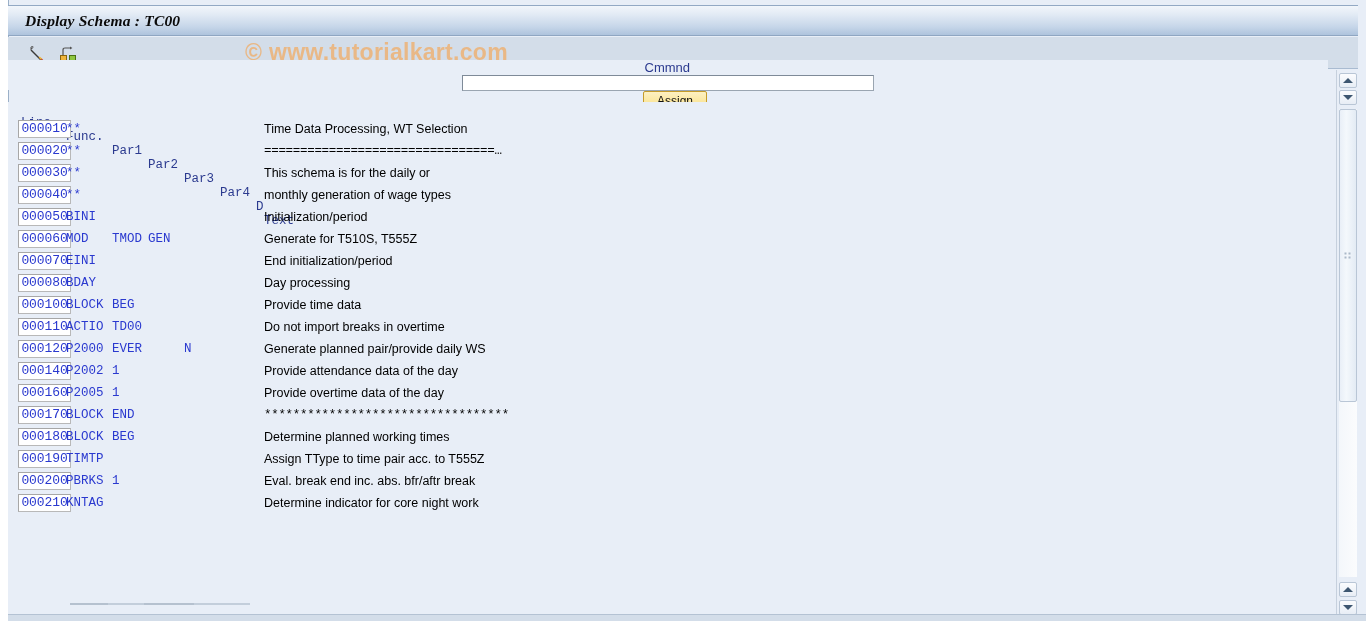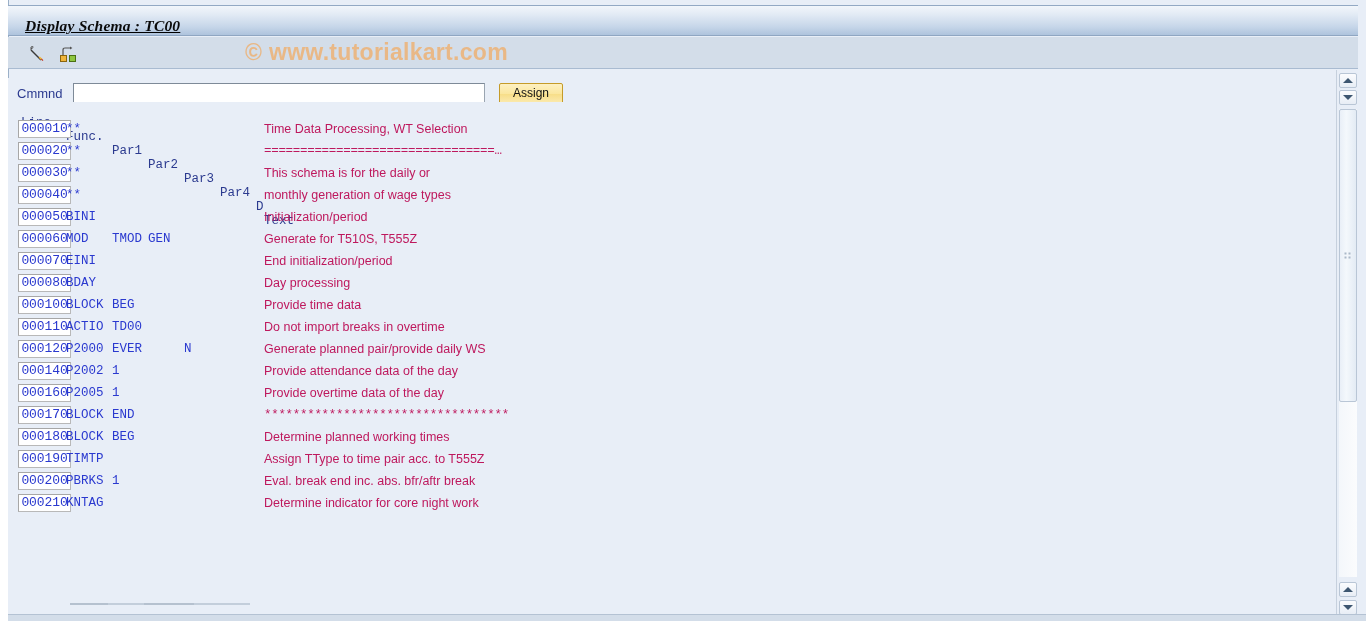--- a/index.html
+++ b/index.html
@@ -30,22 +30,21 @@
 
   
   .titlebar {
     position: absolute;
     left: 8px; top: 5px;
     width: 1350px; height: 31px;
     background: linear-gradient(to bottom, #f2f6fb 0%, #e3ebf5 28%, #c6d6e9 72%, #aec3dd 100%);
     border-top: 1px solid #93a9c4;
     border-bottom: 1px solid #8fa6c2;
     display: flex;
-    align-items: flex-end;
-    text-decoration: underline;
+    align-items: center;
   }
   .titlebar-text {
     margin-left: 17px;
     font-family: "Liberation Serif", serif;
     font-style: italic;
     font-weight: bold;
     font-size: 15.5px;
     color: #0a0a0a;
     letter-spacing: 0.2px;
     white-space: nowrap;
@@ -77,25 +76,26 @@
     font-size: 23px;
     color: #e9b886;
     white-space: nowrap;
     letter-spacing: 0.3px;
     user-select: none;
   }
 
   
   .cmdrow {
     position: absolute;
-    left: 8px; top: 78px;
+    left: 8px; top: 60px;
     width: 1320px; height: 30px;
     display: flex;
     align-items: center;
     background: #e8eef7;
+    flex-direction: column;
   }
   .cmd-label {
     width: 56px;
     margin-left: 9px;
     font-size: 13px;
     color: #2b3a8f;
     font-family: "Liberation Sans", sans-serif;
   }
   .cmd-input {
     width: 412px; height: 20px;
@@ -175,21 +175,21 @@
     line-height: 16px;
     letter-spacing: -0.1px;
   }
   .row .c-line { top: 1px; }
   .row .c-func,
   .row .c-p1, .row .c-p2, .row .c-p3, .row .c-p4, .row .c-d { top: 3px; }
   .row .c-text {
     top: 3px;
     font-family: "Liberation Sans", sans-serif;
     font-size: 12.5px;
-    color: #be185d;
+    color: #000000;
   }
   .row .c-text.mono {
     font-family: "Liberation Mono", monospace;
     letter-spacing: -0.3px;
   }
 
   
   .vsb {
     position: absolute;
     right: 8px; top: 70px;

